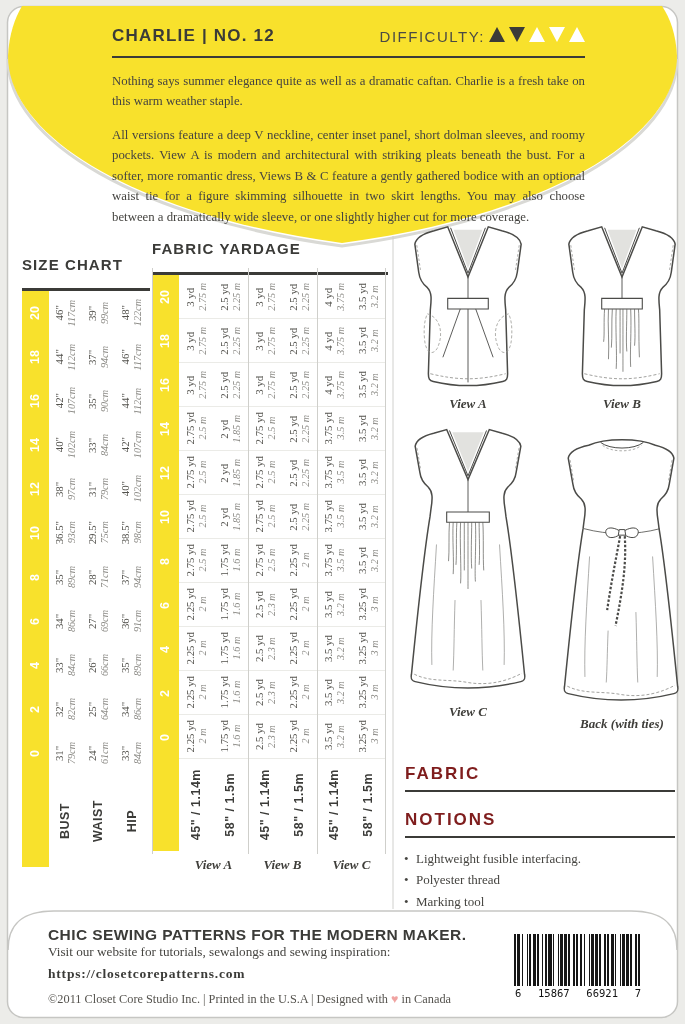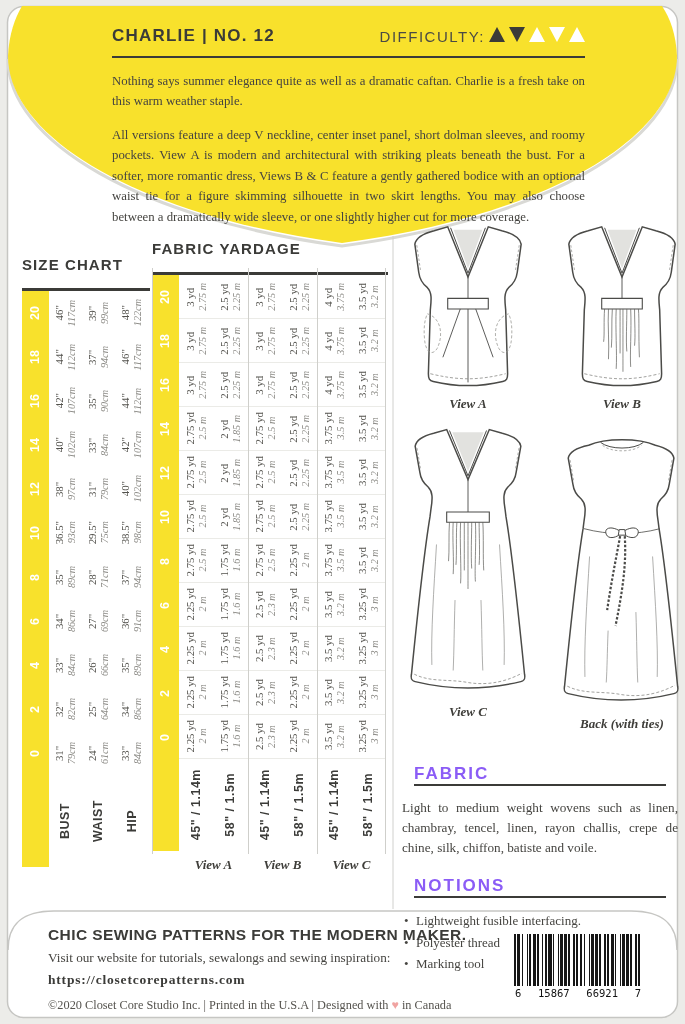--- a/index.html
+++ b/index.html
@@ -42,33 +42,33 @@
     letter-spacing:.5px;color:#3b3b38;}
   .vline{position:absolute;width:1px;background:#cfcfcb;top:-7px;height:586px;z-index:2;}
   .viewcap{font-weight:bold;font-style:italic;font-size:13px;color:#3f3e3a;align-items:flex-end;padding-bottom:2px;}
 
   
   .right-col{position:absolute;left:402px;top:222px;width:276px;z-index:2;}
   .illos{display:grid;grid-template-columns:1fr 1fr;column-gap:10px;row-gap:12px;}
   .fig{display:flex;flex-direction:column;align-items:center;}
   .fig-cap{font-weight:bold;font-style:italic;font-size:13px;color:#3f3e3a;margin-top:2px;}
   .side-h{font-family:"Liberation Sans",sans-serif;font-weight:bold;font-size:17px;
-    letter-spacing:2px;color:#8b5cf6;margin:12px;border-bottom:2px solid #3b3b38;}
+    letter-spacing:2px;color:#7f1d1d;margin:3px;padding-bottom:6px;border-bottom:2px solid #3b3b38;}
   .fabric-sec{margin-top:20px;}
   .side-p{font-size:13.2px;line-height:1.52;margin:10px 0 0 0;text-align:justify;color:#454440;}
   .notions-sec{margin-top:18px;}
   .notions-list{list-style:none;margin:10px 14px 0 0;padding:0;}
   .notions-list li{font-size:13px;line-height:1.65;color:#454440;padding-left:14px;position:relative;}
   .notions-list li::before{content:"•";position:absolute;left:2px;color:#454440;}
 
   
   .footer-text{position:absolute;left:48px;top:926px;width:430px;z-index:2;}
   .tagline{font-family:"Liberation Sans",sans-serif;font-weight:bold;font-size:15.5px;
     letter-spacing:.4px;color:#3b3b38;}
-  .webline{font-size:13.2px;margin-top:6px;color:#454440;}
+  .webline{font-size:13.2px;color:#454440;}
   .url{font-size:13.5px;font-weight:bold;letter-spacing:.8px;margin-top:6px;color:#3b3b38;}
   .copyright{font-size:12.3px;margin-top:10px;color:#55534e;}
   .heart{color:#f0a3a1;}
   .barcode{position:absolute;left:512px;top:932px;width:128px;z-index:2;background:#fff;padding:2px;}
   .bars{height:52px;background:repeating-linear-gradient(90deg,
     #161616 0 2px,#fff 2px 3.5px,#161616 3.5px 6.5px,#fff 6.5px 8px,
     #161616 8px 9px,#fff 9px 12.5px,#161616 12.5px 14px,#fff 14px 15.5px);}
   .bc-digits{display:flex;justify-content:space-between;font-family:"DejaVu Sans Mono",monospace;
     font-size:10.5px;color:#111;margin-top:1px;padding:0 1px;}
 
@@ -905,40 +905,39 @@
           </g>
           <path d="M11,270 C29,279 49,275 69,279 C94,283 114,276 127,269" fill="none" stroke="#8a8a86" stroke-width=".8" stroke-dasharray="3,2"></path>
           <path d="M14,26 L18,50 M124,26 L120,50" stroke="#8a8a86" stroke-width=".7" stroke-dasharray="2.5,2" fill="none"></path>
         </svg>
         <figcaption class="fig-cap">Back (with ties)</figcaption>
       </figure>
     </div>
 
     <section class="fabric-sec">
       <h3 class="side-h">FABRIC</h3>
-      <p class="side-p">Light to medium weight wovens such as linen, chambray, tencel, linen, rayon challis, crepe de chine, silk, chiffon, batiste and voile.</p>
     </section>
 
     <section class="notions-sec">
       <h3 class="side-h">NOTIONS</h3>
       <ul class="notions-list" id="notions-list">
           <li>Lightweight fusible interfacing.</li>
           <li>Polyester thread</li>
           <li>Marking tool</li>
         </ul>
     </section>
   </aside>
 
   <footer>
     <div class="footer-text">
       <div class="tagline">CHIC SEWING PATTERNS FOR THE MODERN MAKER.</div>
       <div class="webline">Visit our website for tutorials, sewalongs and sewing inspiration:</div>
       <div class="url">https://closetcorepatterns.com</div>
       <div class="copyright">
-        <span>©2020 Closet Core Studio Inc. | Printed in the U.S.A | Designed with</span>
+        <span>©2011 Closet Core Studio Inc. | Printed in the U.S.A | Designed with</span>
         <span class="heart">♥</span>
         <span>in Canada</span>
       </div>
     </div>
     <div class="barcode">
       <div class="bars"></div>
       <div class="bc-digits">
         <span>6</span>
         <span>15867</span>
         <span>66921</span>

